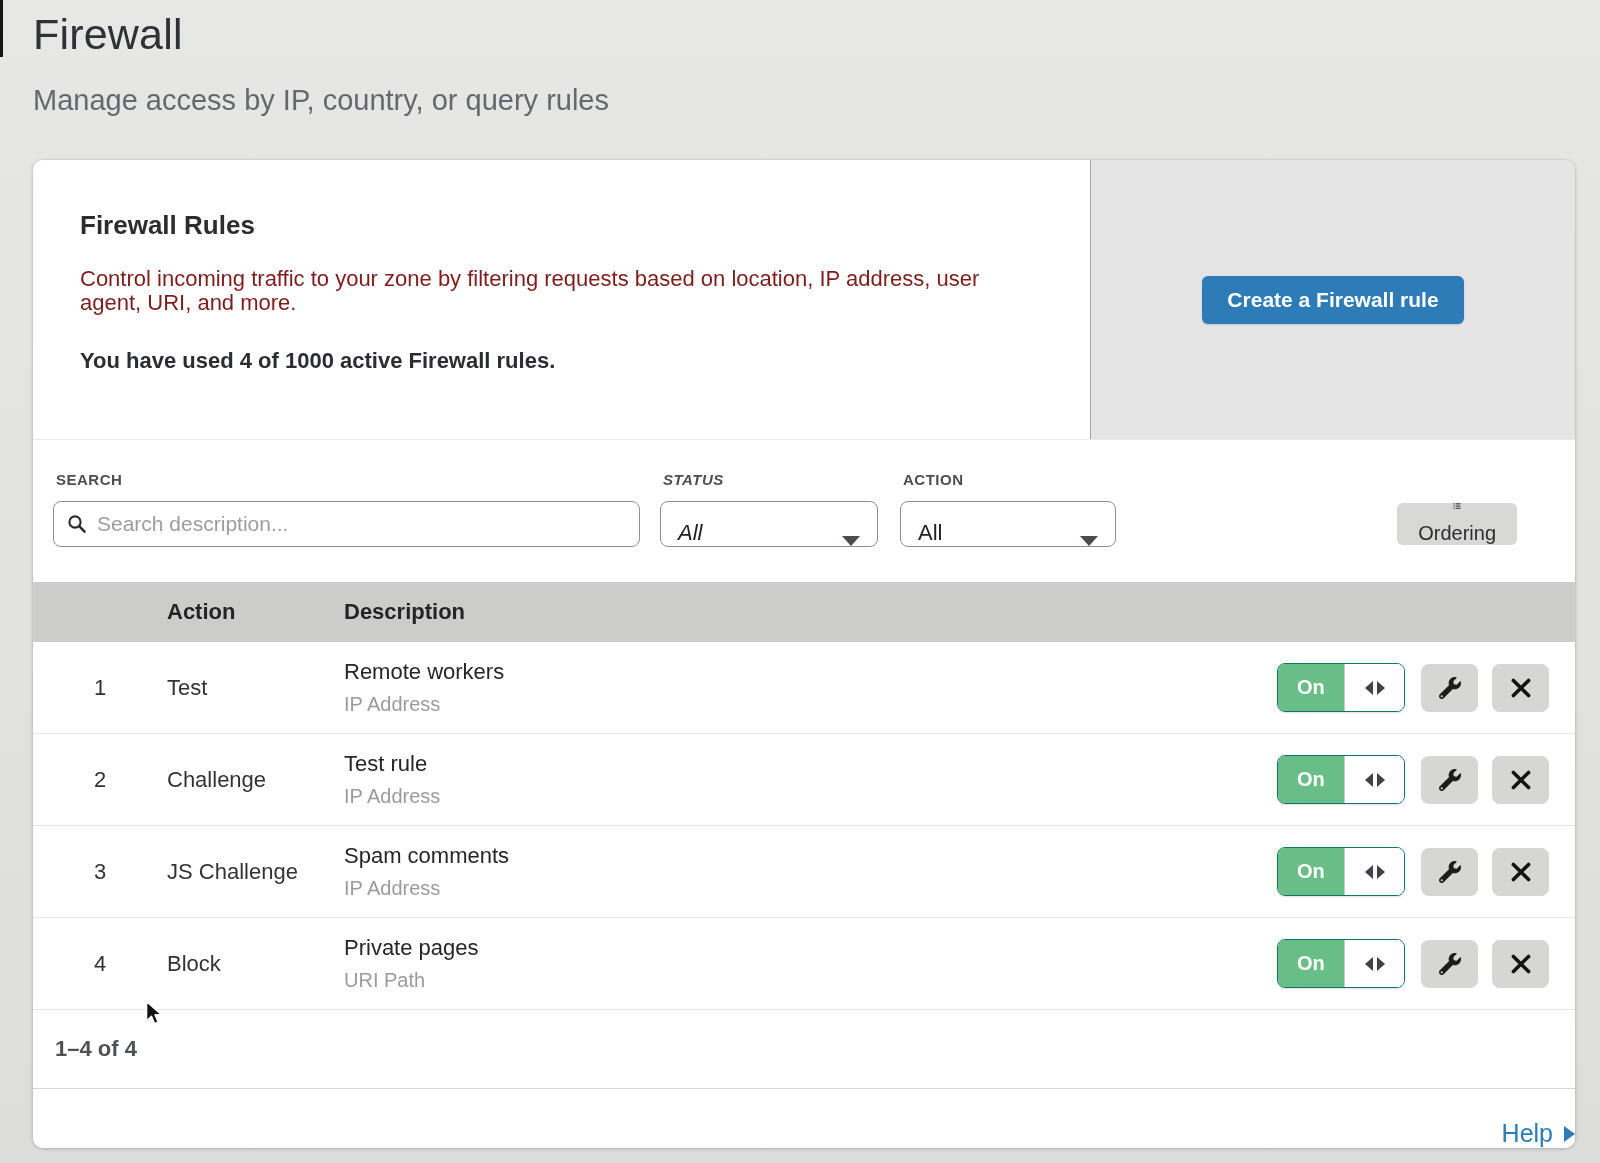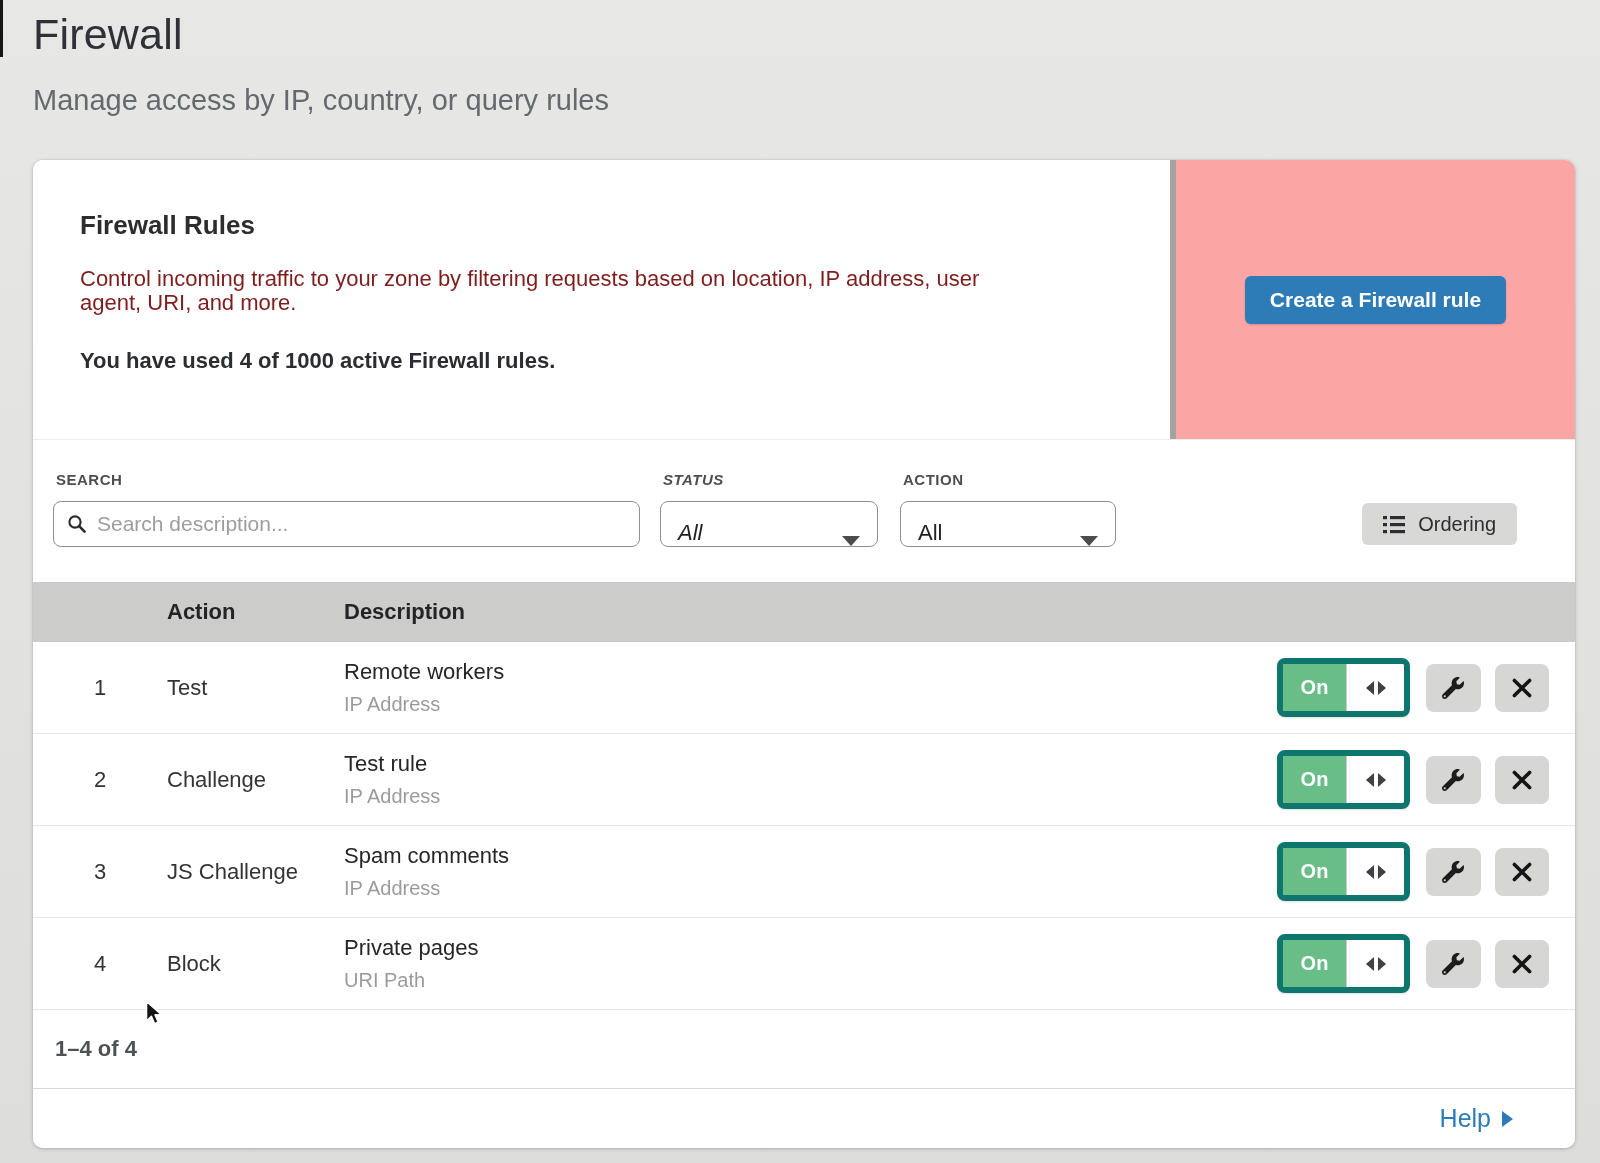--- a/index.html
+++ b/index.html
@@ -28,21 +28,21 @@
     display: flex; flex-direction: column;
   }
 
   
   .intro-section { display: flex; height: 280px; border-bottom: 1px solid #ececea;
                    border-radius: 10px 10px 0 0; overflow: hidden; }
   .intro-left { flex: 1; padding: 50px 60px 0 47px; background: #fff; }
   .intro-heading { font-size: 26px; font-weight: 700; color: #2b2d31; margin-bottom: 26px; }
   .intro-desc { font-size: 22px; color: #7f1d1d; line-height: 24px; max-width: 950px; margin-bottom: 33px; }
   .intro-usage { font-size: 22px; font-weight: 700; color: #2b2d31; }
-  .intro-right { width: 405px; background: #fca5a5; border-left: 6px solid #a3a3a3;
+  .intro-right { width: 485px; background: #e5e5e5; border-left: 1px solid #a3a3a3;
                  display: flex; align-items: center; justify-content: center; }
   .create-btn {
     background: #2e7cb7; color: #fff; border: none; border-radius: 6px;
     font-family: "Liberation Sans", sans-serif;
     font-size: 21px; font-weight: 600; padding: 12px 25px; cursor: pointer;
     box-shadow: 0 1px 2px rgba(0,0,0,0.15);
   }
 
   
   .filters { height: 142px; display: flex; align-items: flex-end;
@@ -61,55 +61,55 @@
   }
   .input-box input::placeholder { color: #9d9d9d; }
   .select-box { height: 46px; border: 1.5px solid #8f8f8f; border-radius: 8px; background: #fff;
                 display: flex; align-items: flex-end; justify-content: space-between;
                 padding: 0 17px; font-size: 22px; color: #222; cursor: pointer; }
   .chevron-down { width: 0; height: 0; border-left: 9px solid transparent;
                   border-right: 9px solid transparent; border-top: 10px solid #4a4d50; }
   .ordering-btn { margin-left: auto; height: 42px; background: #d8d8d6; border: none;
                   border-radius: 6px; padding: 0 21px; display: flex; align-items: center;
                   gap: 13px; font-family: "Liberation Sans", sans-serif;
-                  font-size: 20px; color: #2c2e30; cursor: pointer; margin-bottom: 2px; }
+                  font-size: 20px; color: #2c2e30; cursor: pointer; margin-bottom: 2px; flex-direction: column; }
 
   
   .t-header { height: 60px; background: #cccccb; display: flex; align-items: center;
               font-size: 22px; font-weight: 700; color: #222426; }
   .col-num { width: 134px; text-align: center; flex-shrink: 0; }
   .col-action { width: 177px; flex-shrink: 0; }
   .col-desc { flex: 1; }
   .col-controls { width: 298px; flex-shrink: 0; display: flex; align-items: center;
                   justify-content: flex-end; padding-right: 26px; gap: 14px; }
   .t-row { height: 92px; display: flex; align-items: center; background: #fff;
            border-bottom: 1px solid #e6e6e4; font-size: 22px; color: #333; }
   .desc-title { font-size: 22px; color: #242628; margin-bottom: 8px; }
   .desc-sub { font-size: 20px; color: #9b9b9b; }
 
-  .toggle { display: flex; border: 6px solid #0f766e; border-radius: 8px; overflow: hidden;
+  .toggle { display: flex; border: 1px solid #0f766e; border-radius: 8px; overflow: hidden;
             box-shadow: 0 1px 2px rgba(0,0,0,0.13); cursor: pointer; margin-right: 2px; }
   .toggle-on { width: 66px; height: 47px; background: #69bd87; color: #fff;
                font-size: 20px; font-weight: 600; display: flex; align-items: center;
                justify-content: center; }
   .toggle-knob { width: 61px; height: 47px; background: #fff; border-left: 1px solid #c9c9c8;
                  display: flex; align-items: center; justify-content: center; gap: 4px; }
   .tri-left  { width: 0; height: 0; border-top: 7px solid transparent;
                border-bottom: 7px solid transparent; border-right: 8px solid #3f4144; }
   .tri-right { width: 0; height: 0; border-top: 7px solid transparent;
                border-bottom: 7px solid transparent; border-left: 8px solid #3f4144; }
   .icon-btn { width: 57px; height: 48px; background: #d6d6d4; border: none; border-radius: 8px;
               display: flex; align-items: center; justify-content: center; cursor: pointer; }
 
   
   .pagination-row { height: 78px; display: flex; align-items: center; padding-left: 22px;
                     font-size: 22px; font-weight: 600; color: #4f5254; background: #fff; }
   .card-divider { border: none; border-top: 1px solid #d8d8d6; }
-  .help-row { height: 59px; display: flex; align-items: center; justify-content: flex-end;
-              padding-right: 62px; background: #fff; border-radius: 0 0 10px 10px; }
+  .help-row { height: 59px; display: flex; align-items: flex-end; justify-content: flex-end;
+              background: #fff; border-radius: 0 0 10px 10px; }
   .help-link { display: flex; align-items: center; gap: 11px; color: #2c7cb8;
                font-size: 25px; text-decoration: none; cursor: pointer; }
   .caret-right { width: 0; height: 0; border-top: 8px solid transparent;
                  border-bottom: 8px solid transparent; border-left: 11px solid #2c7cb8; }
 
   .mouse-cursor { position: absolute; left: 144px; top: 1000px; pointer-events: none; }
 </style>
 </head>
 <body>
 

